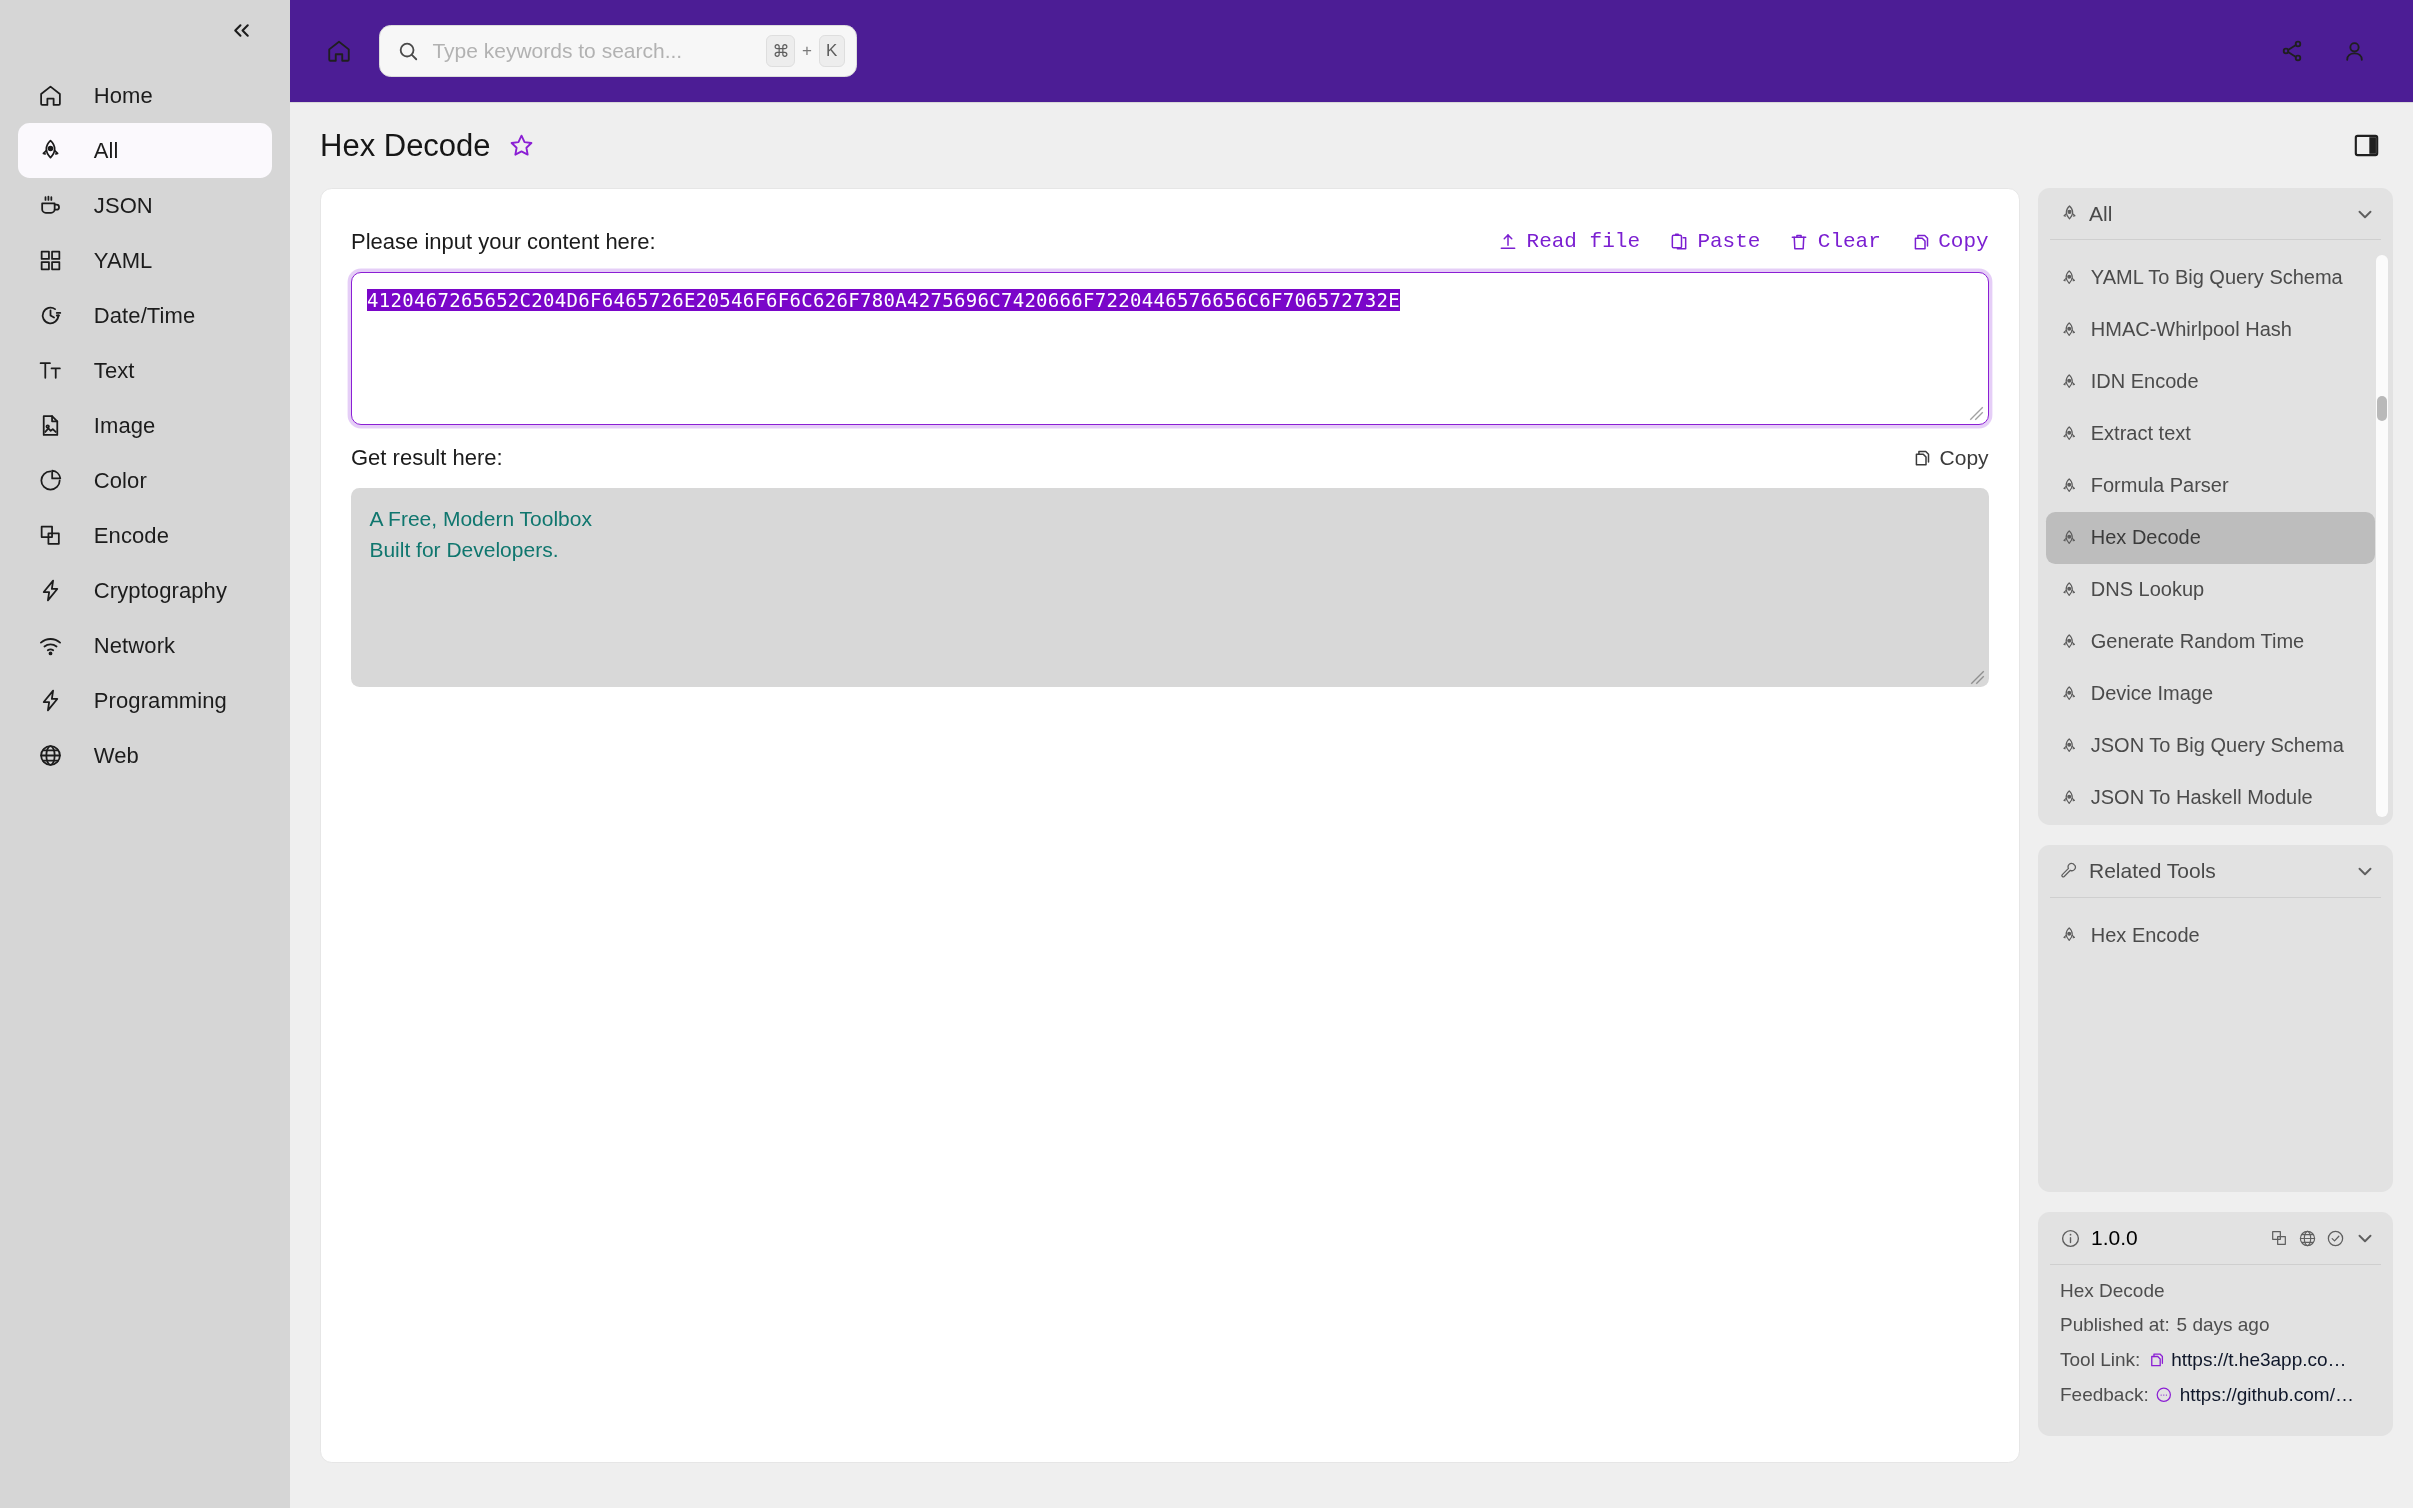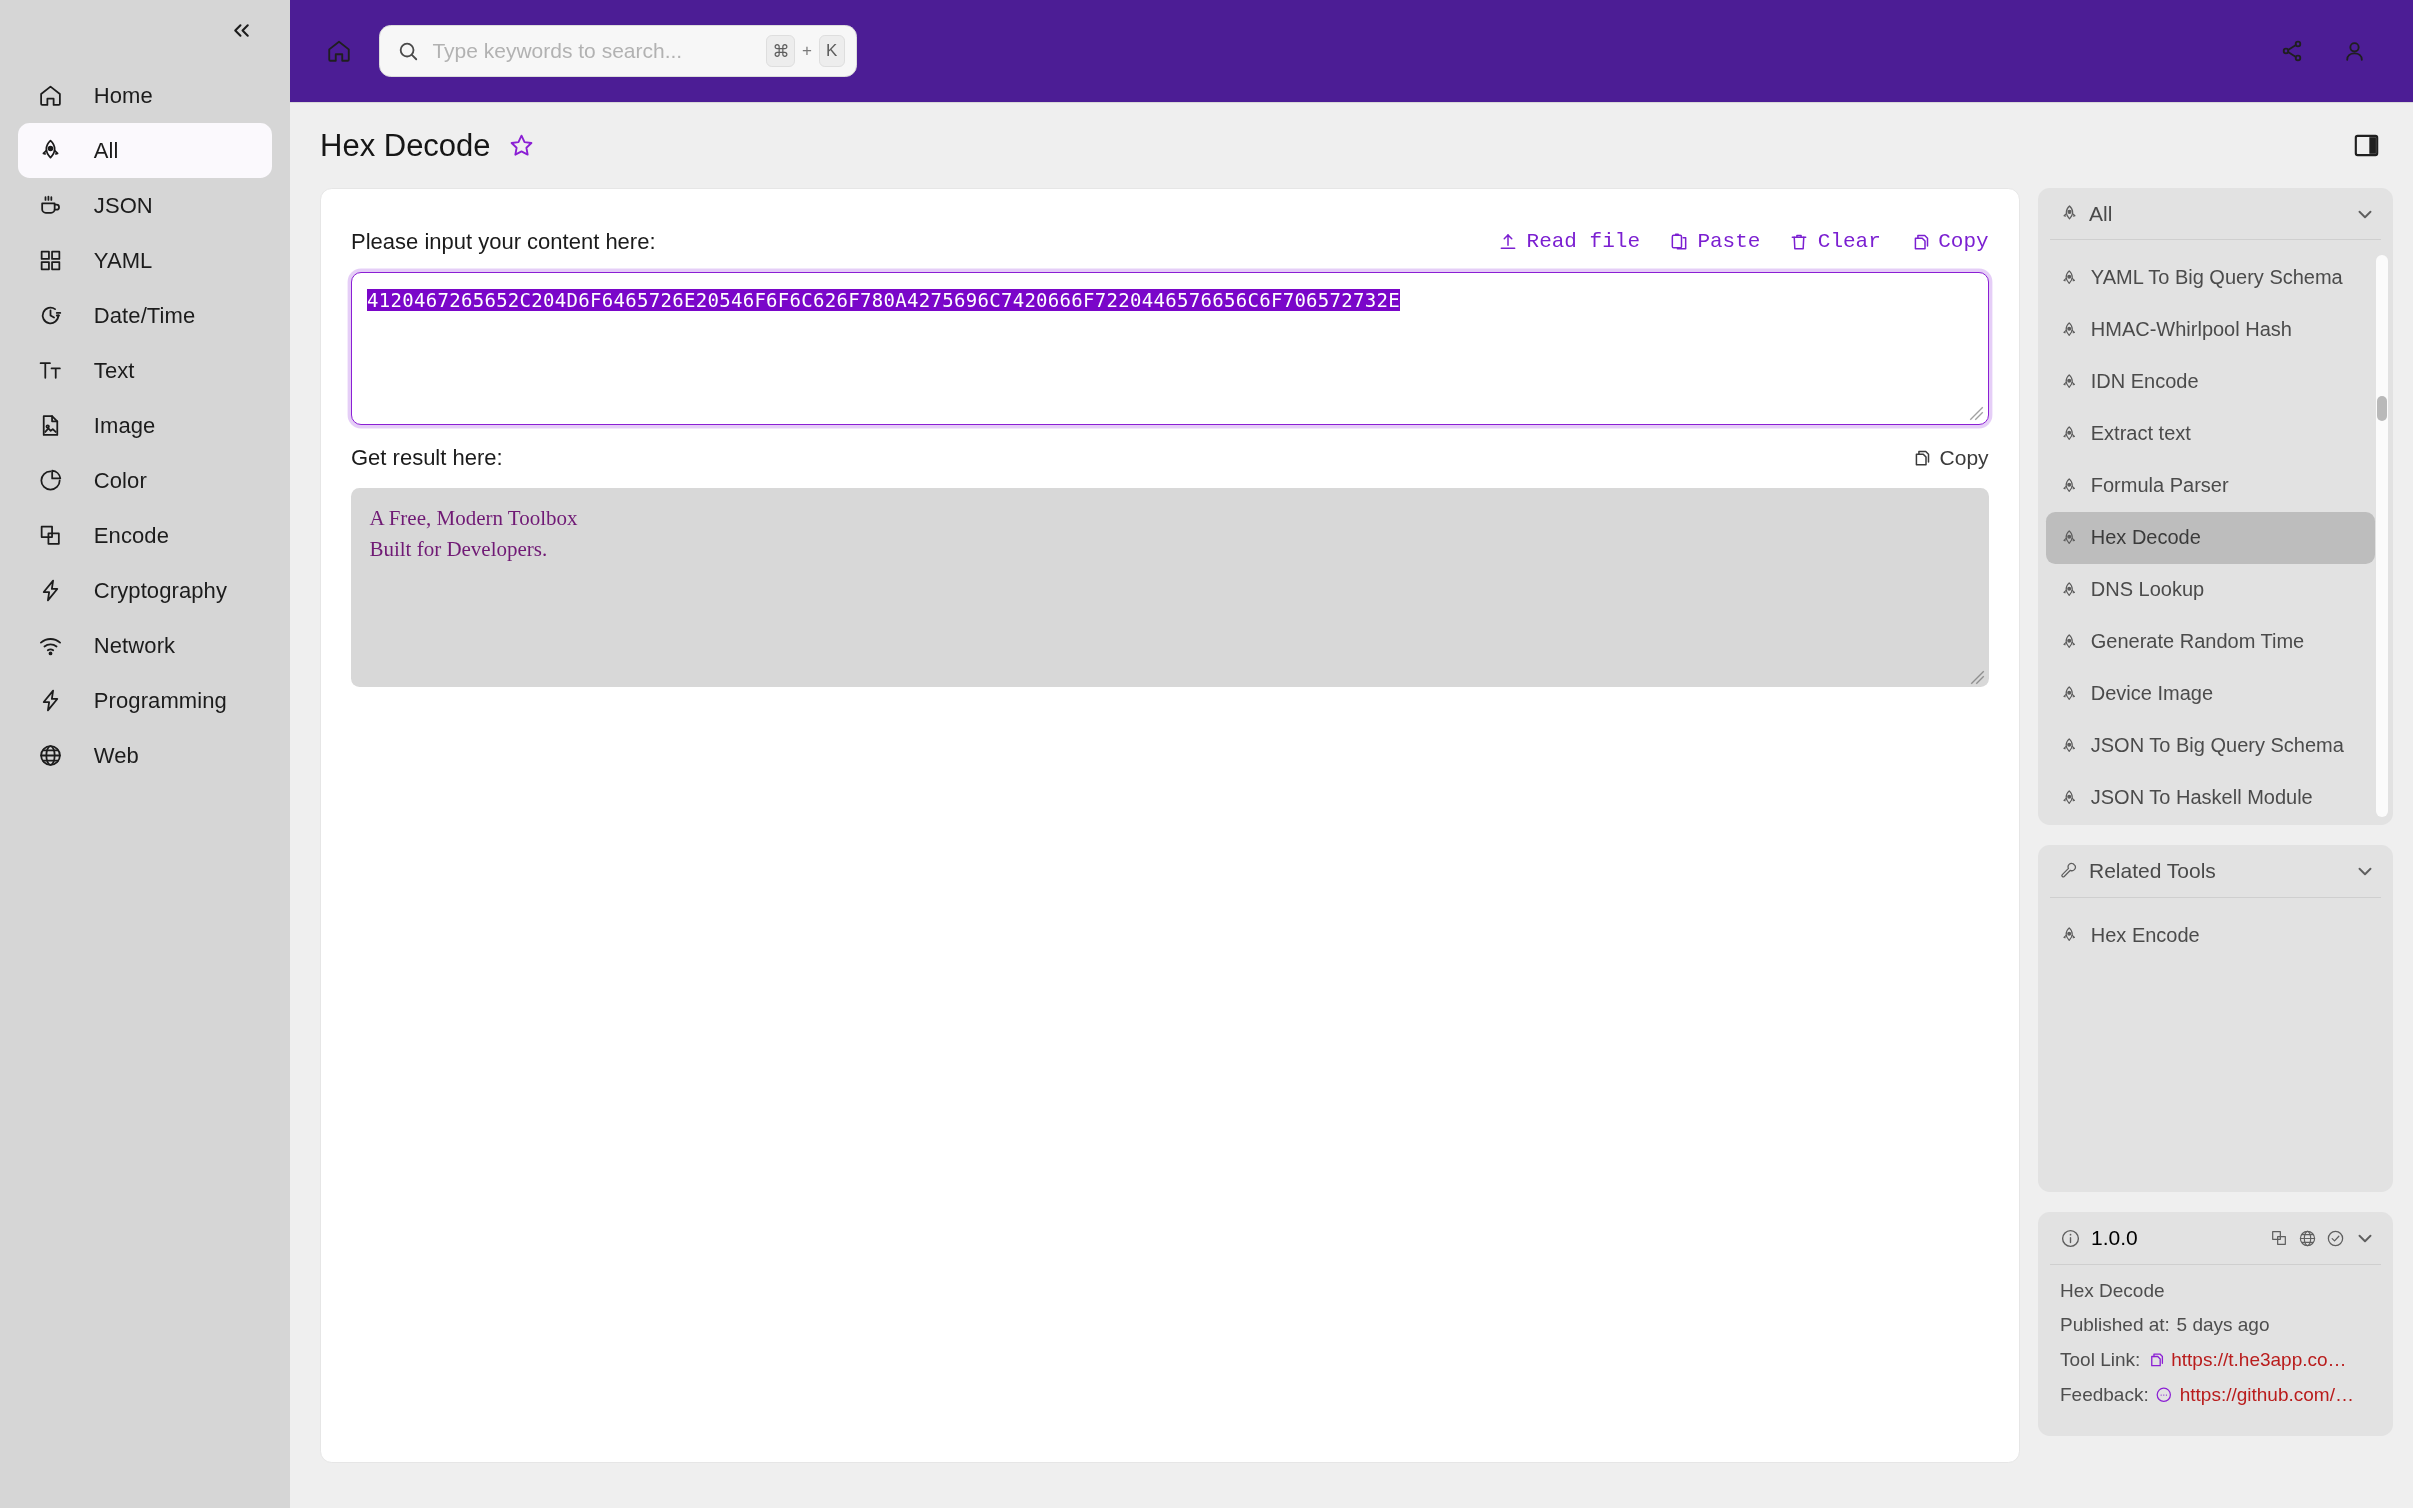--- a/index.html
+++ b/index.html
@@ -179,24 +179,24 @@
   .result-head { margin-top: 15px; }
   .output-area {
     position: relative;
     width: 100%; height: 199px;
     background: #d8d8d8;
     border-radius: 8.4px;
     padding: 15px 11.7px 11.7px 18.4px;
     overflow: hidden;
   }
   .output-text {
-    font-family: Liberation Serif, serif;
+    font-family: Liberation Sans, sans-serif;
     font-size: 21px;
     line-height: 1.48;
-    color: #701a75;
+    color: #0f766e;
     white-space: pre-wrap;
   }
 
   
   #rightrail {
     width: 375px; flex: 0 0 375px;
     padding: 0 20px 45px 0;
     display: flex; flex-direction: column; gap: 20px;
     min-height: 0;
   }
@@ -250,21 +250,21 @@
 
   #version-card { flex: 0 0 auto; padding-bottom: 11.7px; }
   .ver-num { font-size: 21px; color: #000000; flex: 1 1 auto; }
   .ver-body { padding: 15px 22px 18.4px 22px; }
   .ver-line {
     font-size: 19px; color: #4e4e4e;
     display: flex; align-items: center; gap: 6.7px;
     margin-bottom: 12.6px; white-space: nowrap;
   }
   .ver-line:last-child { margin-bottom: 0; }
-  .ver-link { color: #b91c1c; cursor: pointer; }
+  .ver-link { color: #0f172a; cursor: pointer; }
   .ver-link-icon { display: flex; align-items: center; color: #8b1fd4; }
   .ico { display: block; }
 </style>
 </head>
 <body>
 
 <div id="sidebar">
   <div class="collapse-row">
     <div class="collapse-btn">
       <svg class="ico" width="25" height="25" viewBox="0 0 24 24" fill="none" stroke="currentColor" stroke-width="2" stroke-linecap="round" stroke-linejoin="round">

